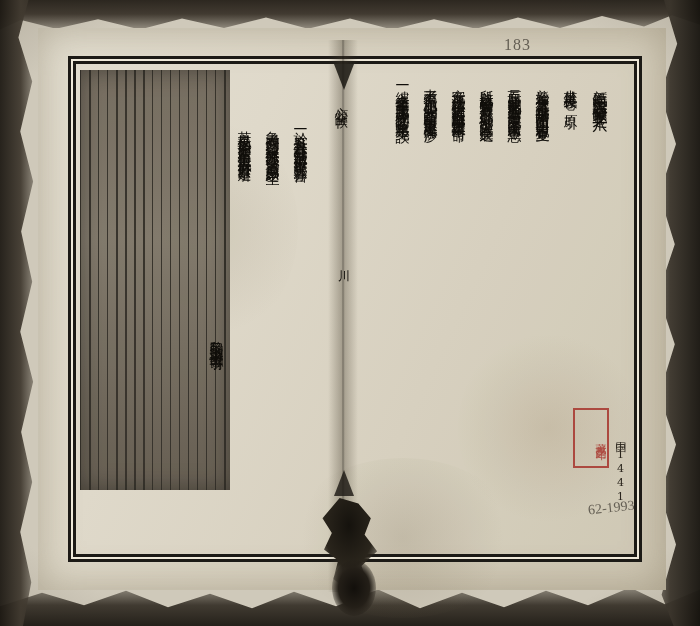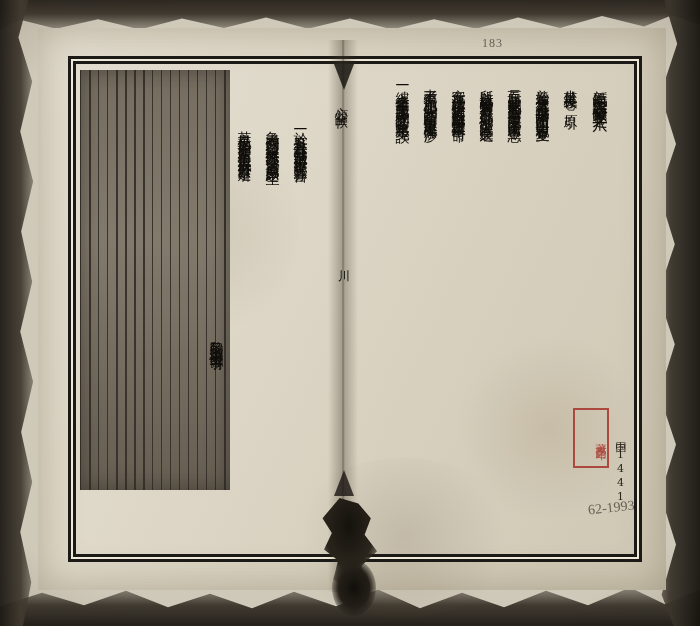--- a/index.html
+++ b/index.html
@@ -192,21 +192,21 @@
   }
 
   
   .pencil {
     position: absolute;
     color: #4a453c;
     font-family: "Liberation Serif", serif;
     font-size: 13px;
     opacity: .8;
   }
-  .pencil-no { left: 482px; top: 36px; font-size: 12px; letter-spacing: 1px; }
+  .pencil-no { left: 504px; top: 36px; font-size: 16px; letter-spacing: 1px; }
   .pencil-side2 { left: 588px; top: 500px; font-size: 14px; transform: rotate(-6deg); }
   .ink-side {
     position: absolute;
     left: 612px; top: 432px;
     writing-mode: vertical-rl;
     text-orientation: upright;
     font-size: 11px;
     color: #2a251d;
     letter-spacing: 1px;
   }

